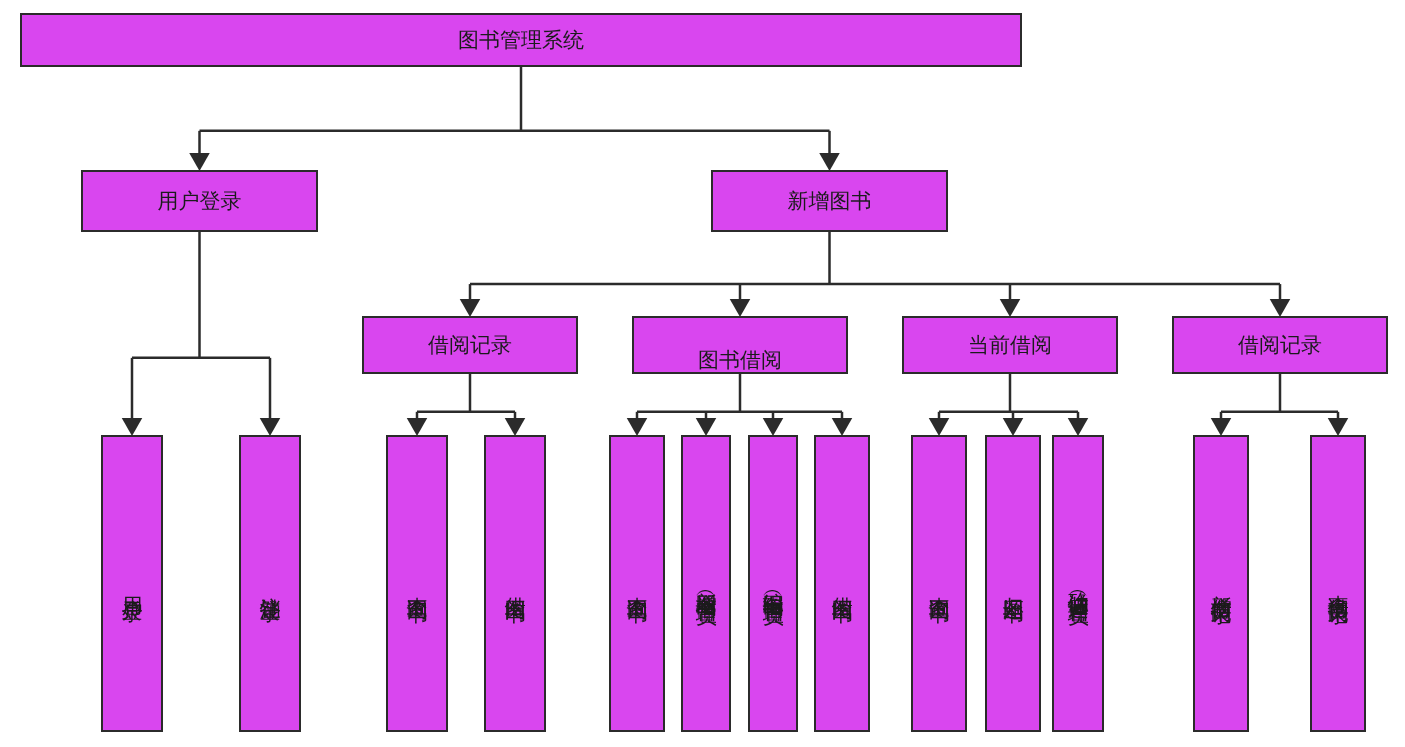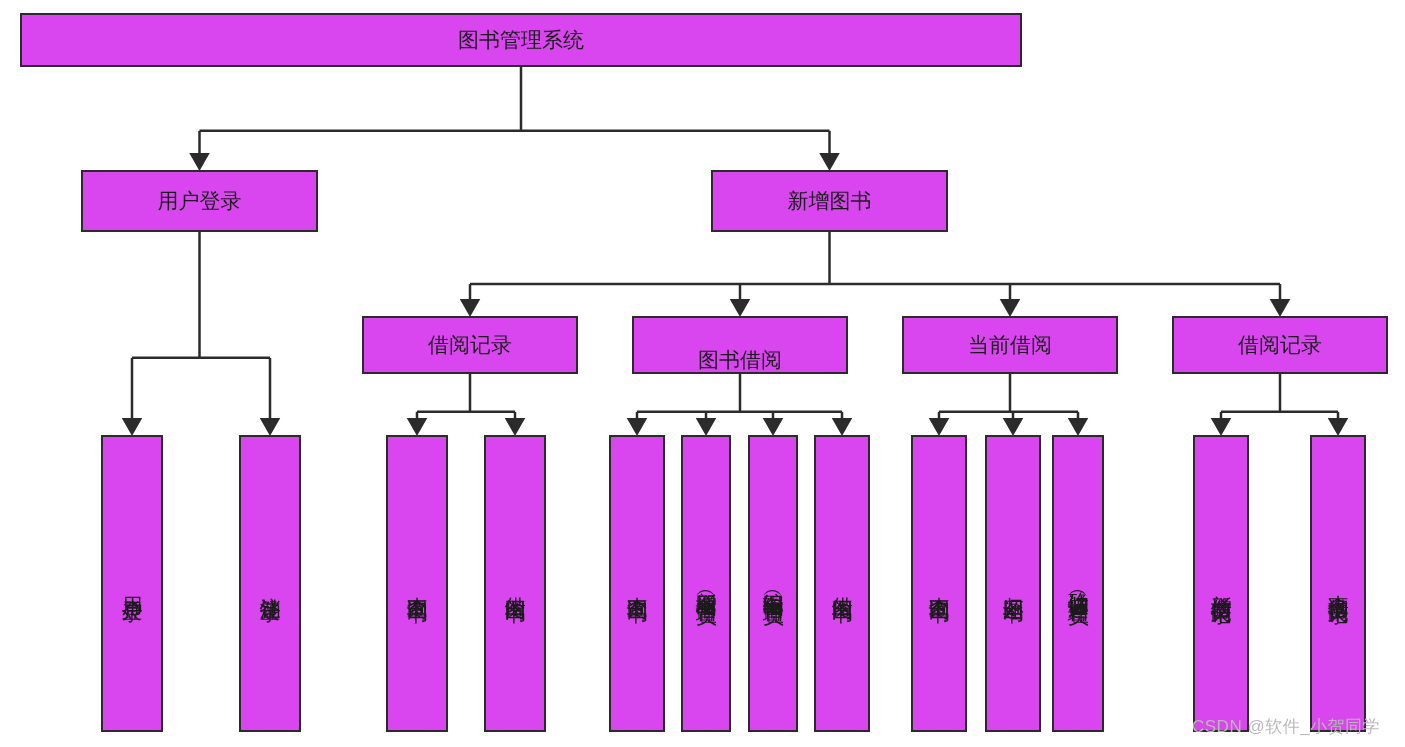--- a/index.html
+++ b/index.html
@@ -159,14 +159,13 @@
       <div class="node v" style="left: 1052px; top: 435px; width: 52px; height: 297px;">
         <span>确认归还（管理员）</span>
       </div>
       <div class="node v" style="left: 1193px; top: 435px; width: 56px; height: 297px;">
         <span>新增借阅记录</span>
       </div>
       <div class="node v" style="left: 1310px; top: 435px; width: 56px; height: 297px;">
         <span>查询借阅记录</span>
       </div>
     </div>
-  <div class="watermark" style="left: 1192px; top: 715px;">CSDN @软件_小贺同学</div>
 </div>
 
 </body></html>

